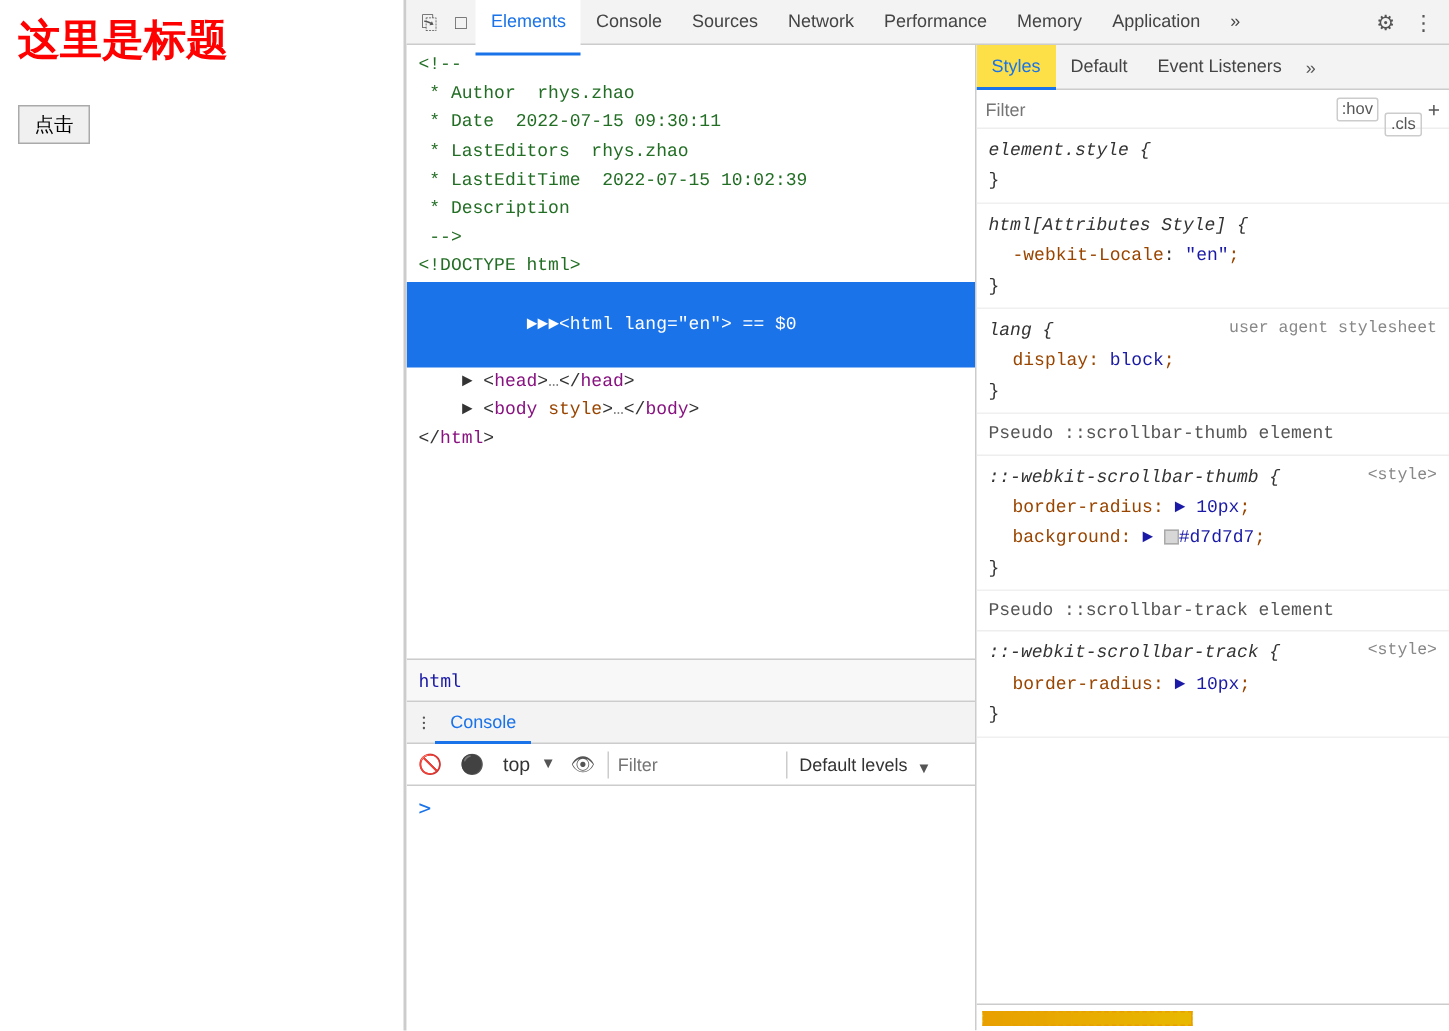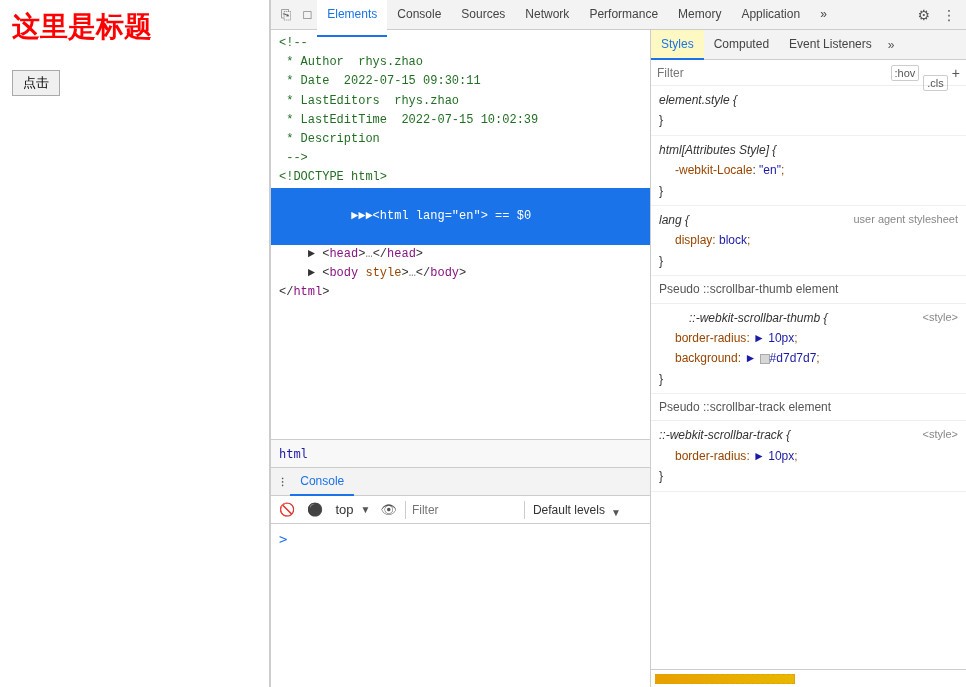--- a/index.html
+++ b/index.html
@@ -303,21 +303,21 @@
       color: #444;
       height: 30px;
       display: flex;
       align-items: center;
       border-bottom: 2px solid transparent;
     }
 
     .styles-tab.active {
       color: #1a73e8;
       border-bottom: 2px solid #1a73e8;
-      background: #fef9c3;
+      background: #fde047;
     }
 
     .styles-tab-more {
       font-size: 12px;
       color: #555;
       padding: 4px 6px;
       cursor: pointer;
     }
 
     .styles-filter-row {
@@ -359,21 +359,21 @@
 
     .styles-filter-plus {
       font-size: 14px;
       color: #555;
       cursor: pointer;
     }
 
     .styles-content {
       flex: 1;
       overflow: auto;
-      font-family: Liberation Sans, sans-serif;
+      font-family: Liberation Mono, monospace;
       font-size: 12px;
       line-height: 1.7;
     }
 
     .style-rule {
       padding: 4px 8px;
       border-bottom: 1px solid #f0f0f0;
     }
 
     .style-selector {
@@ -518,21 +518,21 @@
       </div>
     </div>
 
     <div class="styles-panel">
 
       <div class="styles-tabs">
         <div class="styles-tab active">
           <span>Styles</span>
         </div>
         <div class="styles-tab">
-          <span>Computed</span>
+          <span>Default</span>
         </div>
         <div class="styles-tab">
           <span>Event Listeners</span>
         </div>
         <span class="styles-tab-more">»</span>
       </div>
 
       <div class="styles-filter-row">
         <input class="styles-filter-input" type="text" placeholder="Filter" style="">
         <span class="styles-filter-hov">:hov</span>
@@ -566,21 +566,21 @@
           </div>
           <div class="style-prop">
             <span style="color:#994500;">display</span><span>: </span><span style="color:#1a1aa6;">block</span><span>;</span>
           </div>
           <div class="style-brace">}</div>
         </div>
 
         <div class="pseudo-header">Pseudo ::scrollbar-thumb element</div>
         <div class="style-rule">
           <div class="style-selector">
-            <span style="font-style:italic; color:#333;margin-left:30px;">::-webkit-scrollbar-thumb {</span>
+            <span style="font-style:italic; color:#333;">::-webkit-scrollbar-thumb {</span>
             <span class="style-source" style="font-style:normal; color:#888; font-size:11px;">&lt;style&gt;</span>
           </div>
           <div class="style-prop">
             <span style="color:#994500;">border-radius</span><span>: </span><span style="color:#1a1aa6;">► 10px</span><span>;</span>
           </div>
           <div class="style-prop">
             <span style="color:#994500;">background</span><span>: </span>
             <span style="color:#1a1aa6;">► <span style="display:inline-block; width:10px; height:10px; background:#d7d7d7; border:1px solid #aaa; vertical-align:middle;"></span>#d7d7d7</span><span>;</span>
           </div>
           <div class="style-brace">}</div>

